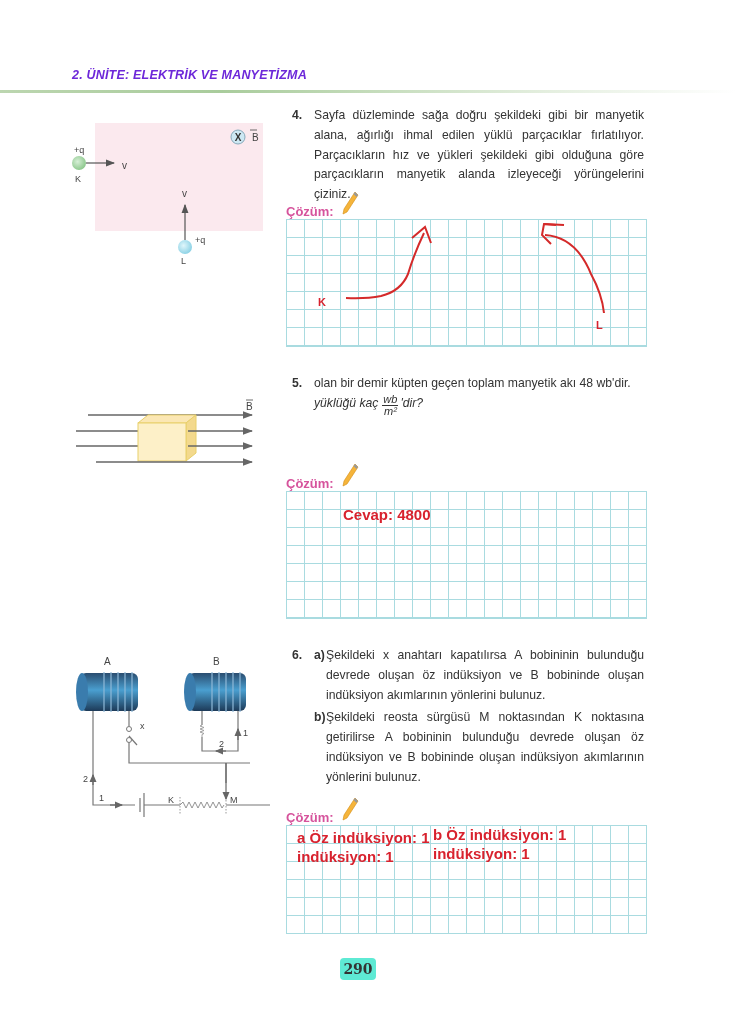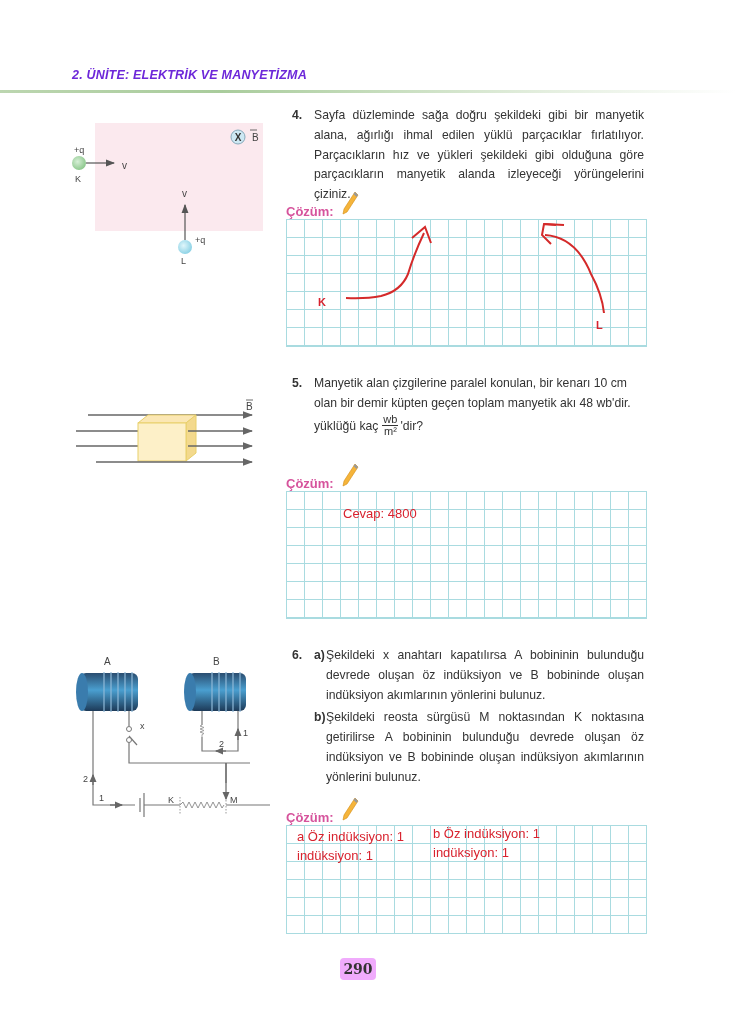--- a/index.html
+++ b/index.html
@@ -11,26 +11,26 @@
     background:linear-gradient(to right, #bcd6b0 0%, #a9cc9c 30%, #e5efe0 75%, #ffffff 100%); }
   .qtext { font-size:12.2px; line-height:19.8px; color:#333; text-align:justify; }
   .qnum { font-weight:bold; position:absolute; left:0; top:0; }
   .qbody { margin-left:22px; }
   .cozum { font-size:13px; font-weight:bold; color:#d6539c;text-align:right; }
   .grid { border:1px solid #a9dbe0;
     background-image:
       linear-gradient(to right, #a9dbe0 1px, transparent 1px),
       linear-gradient(to bottom, #a9dbe0 1px, transparent 1px);
     background-size:18px 18px; background-position:-1px -1px; box-sizing:border-box; }
-  .ans { color:#d8222e; font-weight:normal; font-size:13px; }
+  .ans { color:#d8222e; font-weight:bold; font-size:15px; }
   .hand { color:#d8222e; font-weight:bold; font-size:11px; }
   .subq { position:relative; }
   .sublabel { position:absolute; left:0; top:0; font-weight:bold; }
   .subbody { margin-left:12px; }
-  .pagenum { left:340px; top:958px; width:36px; height:22px; background:#f0abfc; border-radius:4px;
+  .pagenum { left:340px; top:958px; width:36px; height:22px; background:#5eead4; border-radius:4px;
     font-family:"DejaVu Serif", serif; font-size:14px; font-weight:bold; color:#333; text-align:center; line-height:22px; }
   svg text { font-family:"Liberation Sans", sans-serif; }
 </style>
 </head>
 <body>
 
 <div class="abs header-title">2. ÜNİTE: ELEKTRİK VE MANYETİZMA</div>
 <div class="abs header-rule"></div>
 
 <svg class="abs" style="left:60px;top:110px;" width="220" height="170">
@@ -102,23 +102,22 @@
   <polygon points="126,33 136,25 136,63 126,71" fill="#f3d98d" stroke="#e8cf6a" stroke-width="1"></polygon>
   <rect x="78" y="33" width="48" height="38" fill="#fdf0c8" stroke="#e8cf6a" stroke-width="1"></rect>
   <line x1="128" y1="41" x2="192" y2="41" stroke="#666" stroke-width="1.3" marker-end="url(#arr5)"></line>
   <line x1="128" y1="56" x2="192" y2="56" stroke="#666" stroke-width="1.3" marker-end="url(#arr5)"></line>
   <line x1="36" y1="72" x2="192" y2="72" stroke="#666" stroke-width="1.3" marker-end="url(#arr5)"></line>
 </svg>
 
 <div class="abs qtext" style="left:292px;top:374px;width:352px;">
   <span class="qnum">5.</span>
   <div class="qbody">
-    <div>Manyetik alan çizgilerine paralel konulan, bir kenarı 10 cm</div>
     <div>olan bir demir küpten geçen toplam manyetik akı 48 wb'dir.</div>
-    <div style="display:flex;align-items:flex-end;">
+    <div style="display:flex;align-items:flex-start;font-style:italic;">
       <span>yüklüğü kaç</span>
       <span style="display:inline-flex;flex-direction:column;align-items:center;margin:0 2px 0 4px;font-size:11px;line-height:11px;">
         <span style="border-bottom:1px solid #333;padding:0 1px;">wb</span>
         <span>m²</span>
       </span>
       <span>'dir?</span>
     </div>
   </div>
 </div>
 

